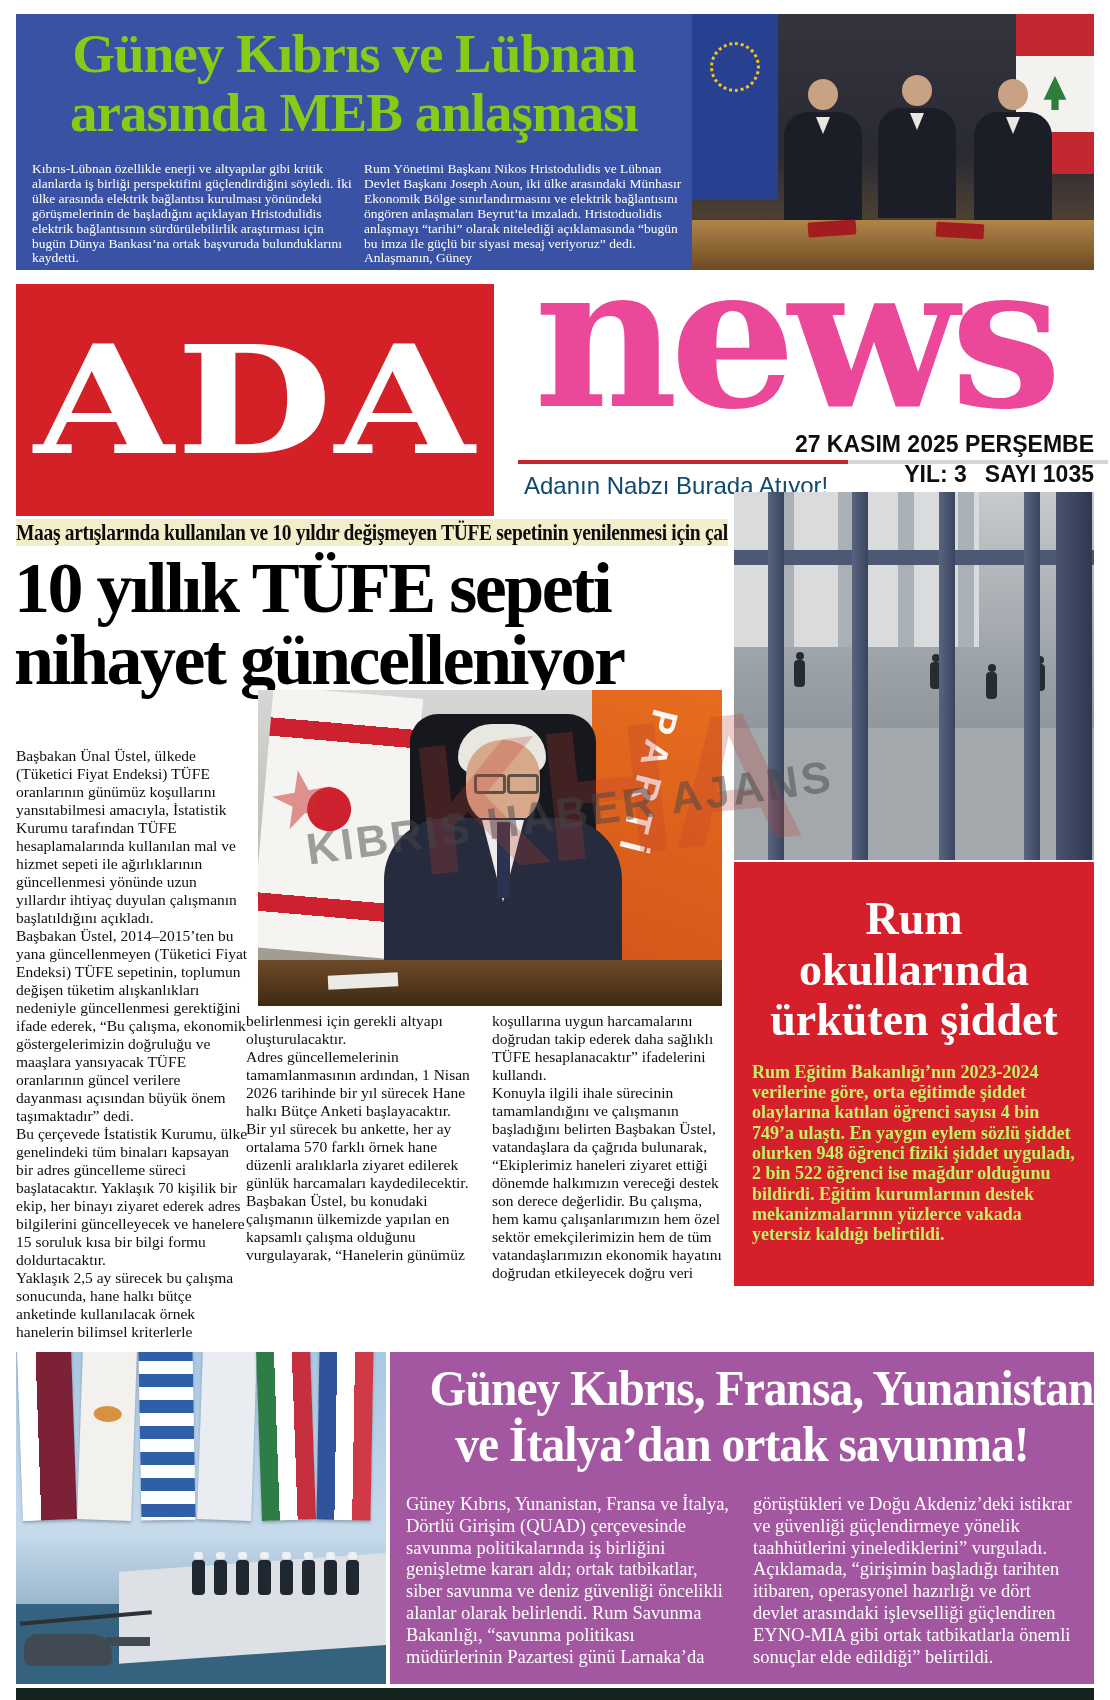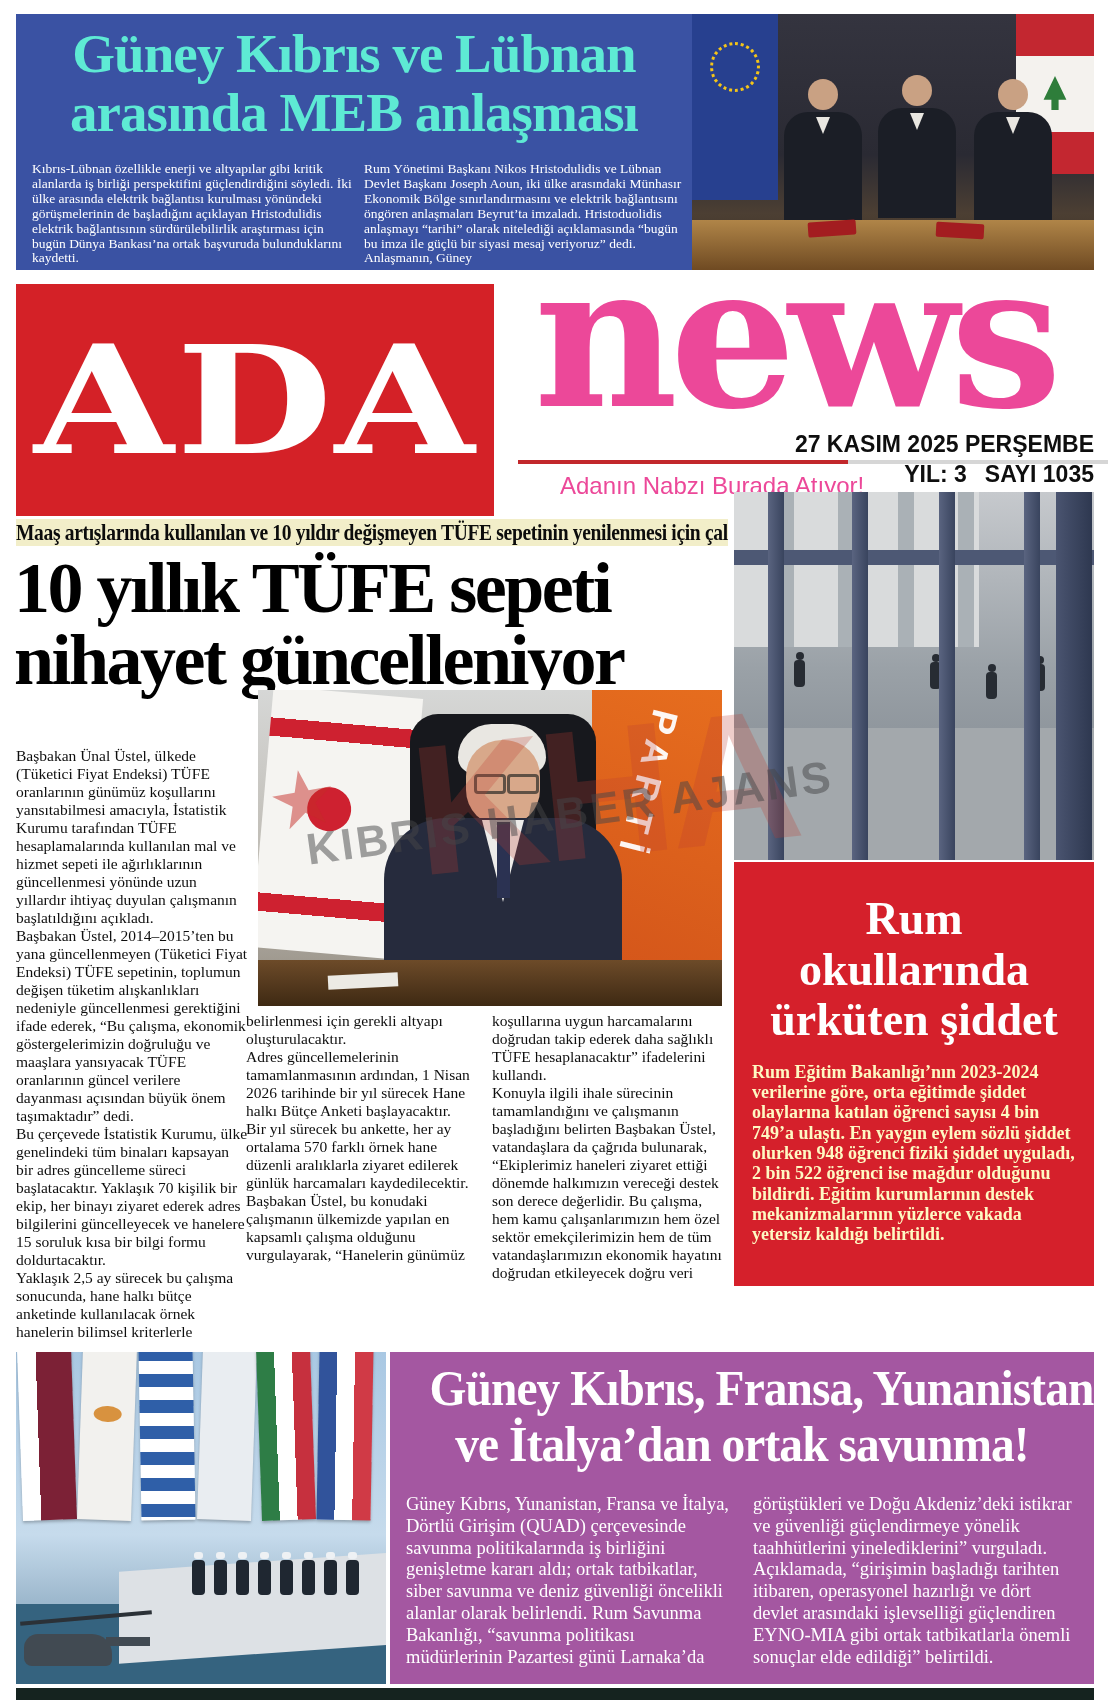--- a/index.html
+++ b/index.html
@@ -1,21 +1,21 @@
 <!DOCTYPE html>
 <html><head>
 <meta charset="utf-8">
 <style>
   html,body{margin:0;padding:0;background:#e8e8e8;}
   .page{position:relative;width:1110px;height:1700px;background:#fff;margin:0 auto;
         font-family:"Liberation Serif",serif;overflow:hidden;color:#111;}
 
   
   .top-banner{position:absolute;left:16px;top:14px;width:1078px;height:256px;background:#3a52a3;overflow:hidden;}
-  .tb-headline{position:absolute;left:6px;top:10px;width:664px;text-align:center;color:#5eead4;
+  .tb-headline{position:absolute;left:6px;top:10px;width:664px;text-align:center;color:#84cc16;
                font-weight:bold;font-size:55px;line-height:1.08;letter-spacing:-1px;}
   .tb-cols{position:absolute;left:16px;top:148px;width:652px;display:flex;gap:12px;color:#fff;
            font-size:13.5px;line-height:14.9px;}
   .tb-col{flex:1;}
   .tb-photo{position:absolute;right:0;top:0;width:402px;height:256px;overflow:hidden;
             background:linear-gradient(180deg,#34343f 0%,#2a2a33 55%,#4c3f33 78%,#3a2d20 100%);}
   .eu-flag{position:absolute;left:0;top:0;width:86px;height:186px;background:#27408f;}
   .eu-stars{position:absolute;left:18px;top:28px;width:44px;height:44px;border:3px dotted #f5c518;border-radius:50%;}
   .lb-flag{position:absolute;right:0;top:0;width:78px;height:160px;
            background:linear-gradient(180deg,#c32730 0 26%,#f4f2ee 26% 74%,#c32730 74%);}
@@ -36,21 +36,21 @@
   .masthead{position:absolute;left:16px;top:284px;width:1078px;height:232px;}
   .brand-red{position:absolute;left:0;top:0;width:478px;height:232px;background:#d42127;
              display:flex;align-items:center;justify-content:center;}
   .brand-red span{color:#fff;font-weight:bold;font-size:150px;line-height:1;
                   font-family:"DejaVu Serif",serif;transform:scaleX(1.2);letter-spacing:2px;}
   .brand-news{position:absolute;left:518px;top:-46px;font-size:198px;line-height:1;font-weight:bold;
               letter-spacing:-8px;color:#ec4899;font-family:"DejaVu Serif",serif;}
   .mast-rule{position:absolute;left:502px;top:176px;width:590px;height:4px;
              background:linear-gradient(90deg,#c2272b 0 56%,#d6d6d6 56% 100%);}
   .tagline{position:absolute;left:508px;top:188px;font-family:"Liberation Sans",sans-serif;
-           font-size:24px;color:#ec4899;margin-left:36px;}
+           font-size:24px;color:#0c4a6e;}
   .date-block{position:absolute;right:0;top:146px;text-align:right;font-family:"Liberation Sans",sans-serif;
               font-weight:bold;font-size:23px;color:#0e0e0e;line-height:1.3;}
   .issue-line span{margin-left:18px;}
 
   
   .kicker{position:absolute;left:16px;top:519px;width:712px;height:27px;background:#f2eec9;
           display:flex;align-items:center;overflow:hidden;}
   .kicker span{display:inline-block;font-weight:bold;font-size:23px;letter-spacing:-0.4px;
                transform:scaleX(0.85);transform-origin:left center;white-space:nowrap;color:#0c0c0c;}
 
@@ -70,21 +70,21 @@
   .g1{left:60px;top:168px;} .g2{left:120px;top:176px;} .g3{left:196px;top:170px;}
   .g4{left:252px;top:180px;} .g5{left:300px;top:172px;}
   .sbar{position:absolute;top:0;bottom:0;width:16px;background:linear-gradient(90deg,#5a6480,#39445e);}
   .b1{left:34px;} .b2{left:118px;} .b3{left:205px;} .b4{left:290px;}
   .sbar-wide{position:absolute;top:0;bottom:0;right:2px;width:36px;background:linear-gradient(90deg,#4a5470,#2e3850);}
   .rail{position:absolute;left:0;right:0;top:58px;height:15px;background:#4d5874;}
 
   .violence-box{position:absolute;left:734px;top:862px;width:360px;height:424px;background:#d5202b;
                 box-sizing:border-box;padding:28px 18px;}
   .violence-hl{text-align:center;color:#fff;font-weight:bold;font-size:46px;line-height:1.1;margin-top:4px;}
-  .violence-body{margin-top:16px;font-size:18px;line-height:1.13;color:#fef9c3;font-weight:bold;
+  .violence-body{margin-top:16px;font-size:18px;line-height:1.13;color:#bef264;font-weight:bold;
                  font-family:"Liberation Serif",serif;}
 
   
   .story-col{position:absolute;font-size:15.5px;line-height:18px;color:#0e0e0e;white-space:pre-line;overflow:hidden;}
   .col1{left:16px;top:747px;width:234px;height:600px;}
   .col2{left:246px;top:1012px;width:226px;height:338px;}
   .col3{left:492px;top:1012px;width:230px;height:338px;}
 
   
   .pm-photo{position:absolute;left:258px;top:690px;width:464px;height:316px;overflow:hidden;

